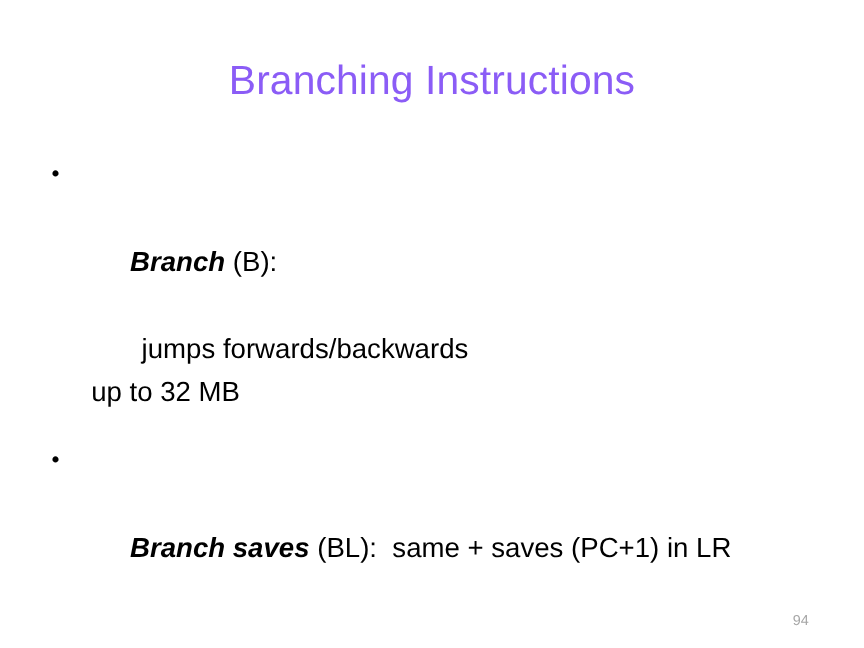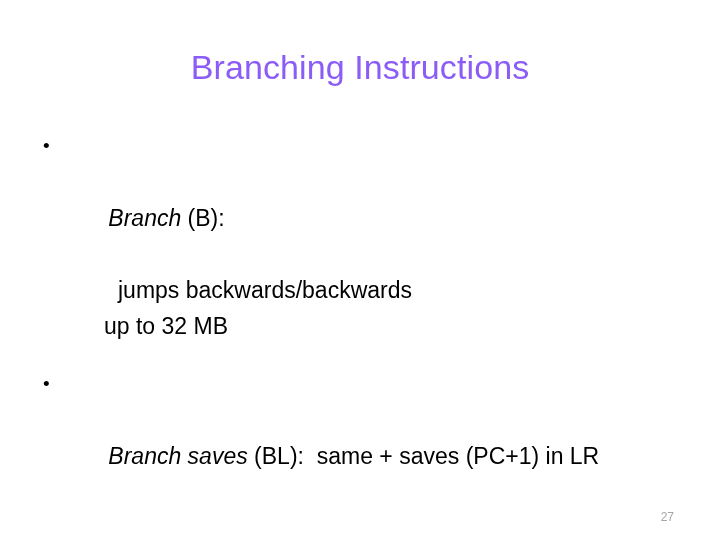--- a/index.html
+++ b/index.html
@@ -61,31 +61,32 @@
     font-size: 19px;
     line-height: 36px;
   }
 
   .bullet-row .txt {
     display: inline;
   }
 
   .em {
     font-style: italic;
+    font-weight: bold;
   }
 
   
   .subline {
     font-size: 23px;
     line-height: 36px;
     color: #000000;
     white-space: pre;
   }
   .subline.indent-1 { padding-left: 118px; }
-  .subline.indent-2 { padding-left: 104px; }
+  .subline.indent-2 { padding-left: 76px; }
 
   .gap-sm { height: 20px; }
   .gap-md { height: 22px; }
 
   
   .page-number {
     position: absolute;
     right: 46px;
     bottom: 16px;
     font-size: 12px;
@@ -99,34 +100,34 @@
 <div class="slide">
 
   <div class="slide-title">Branching Instructions</div>
 
   <div class="body-block">
 
     <div class="bullet-row">
       <span class="dot">•</span>
       <span class="txt em">Branch</span><span class="txt"> (B):</span>
     </div>
-    <div class="subline indent-1">jumps backwards/backwards</div>
+    <div class="subline indent-1">jumps forwards/backwards</div>
     <div class="subline indent-2">up to 32 MB</div>
 
     <div class="gap-md"></div>
 
     <div class="bullet-row">
       <span class="dot">•</span>
       <span class="txt em">Branch saves</span><span class="txt"> (BL):  same + saves (PC+1) in LR</span>
     </div>
 
     <div class="gap-sm"></div>
 
     <div class="bullet-row">
       <span class="dot">•</span>
       
     </div>
 
   </div>
 
-  <div class="page-number">27</div>
+  <div class="page-number">94</div>
 
 </div>
 
 </body></html>

